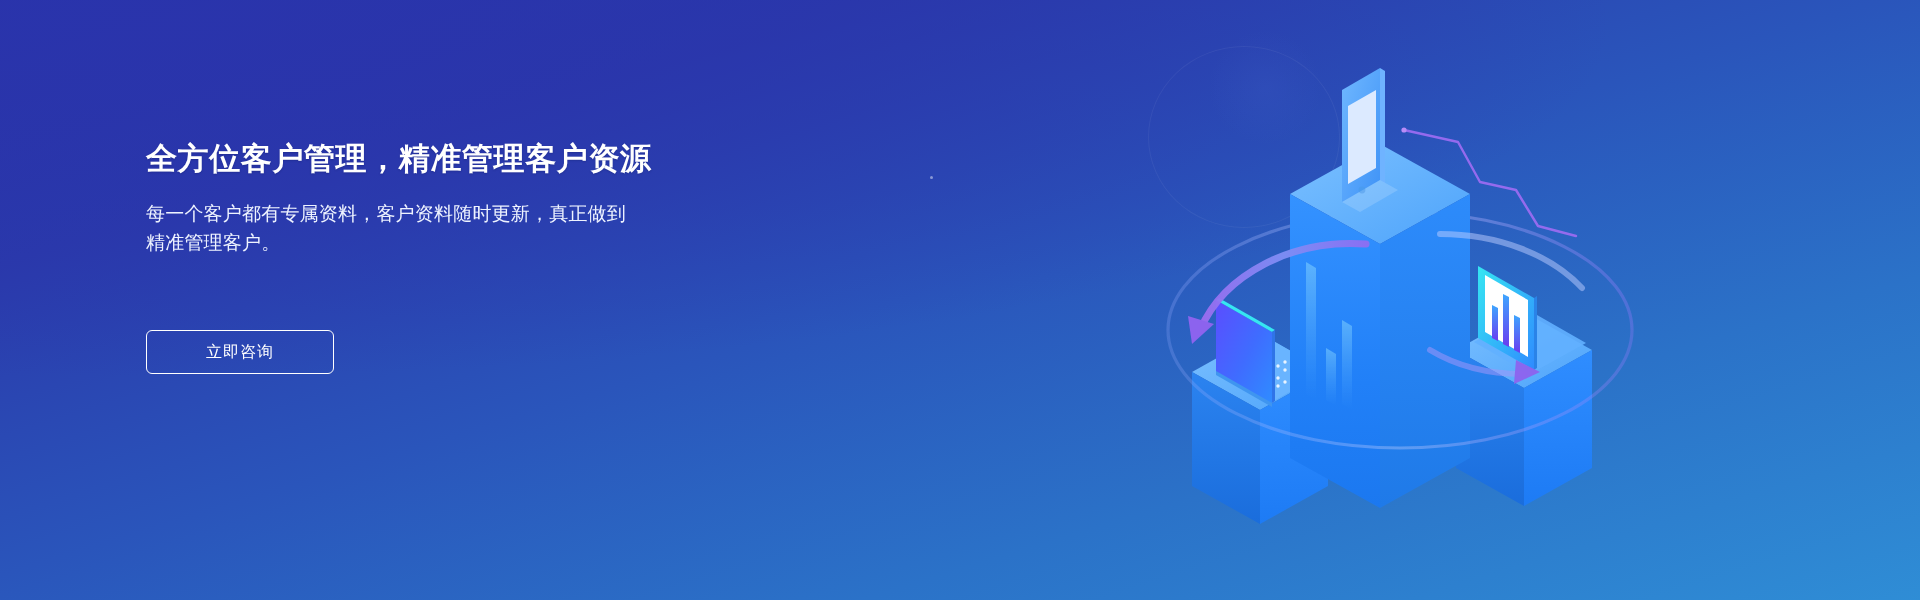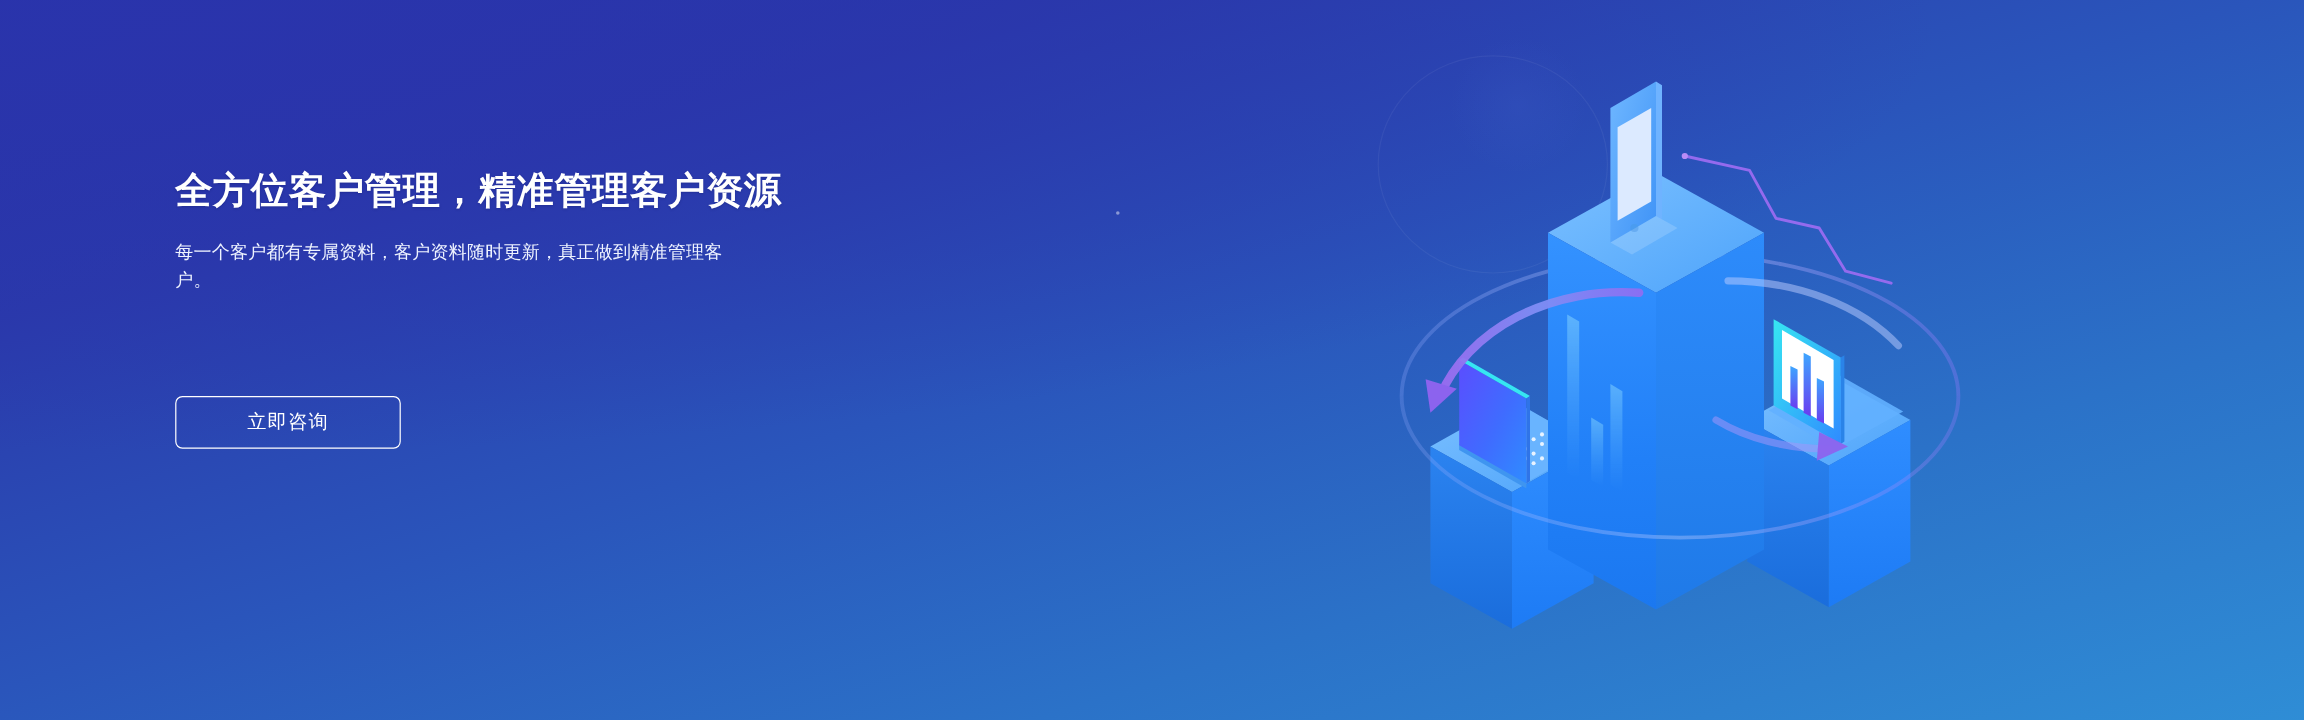--- a/index.html
+++ b/index.html
@@ -29,21 +29,21 @@
     margin: 0;
     font-size: 31px;
     line-height: 1.25;
     font-weight: bold;
     color: #ffffff;
     letter-spacing: 0.6px;
     text-shadow: 0 1px 2px rgba(10,20,80,0.25);
   }
   .subtitle {
     margin: 20px 0 0 0;
-    font-size: 15px;
+    font-size: 19px;
     line-height: 1.55;
     color: #eef3ff;
     width: 480px;
     letter-spacing: 0.2px;
   }
   .cta-button {
     position: absolute;
     left: 146px;
     top: 330px;
     width: 188px;

